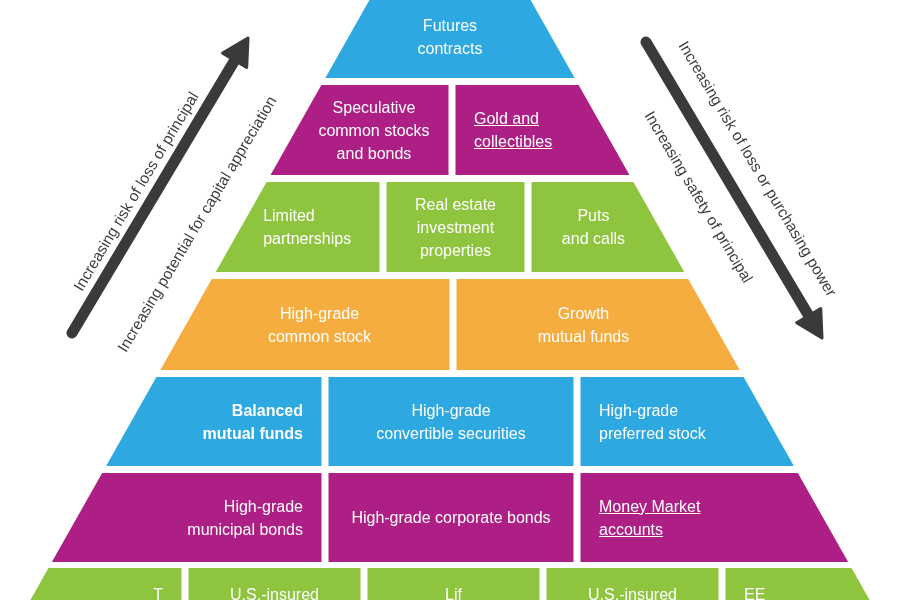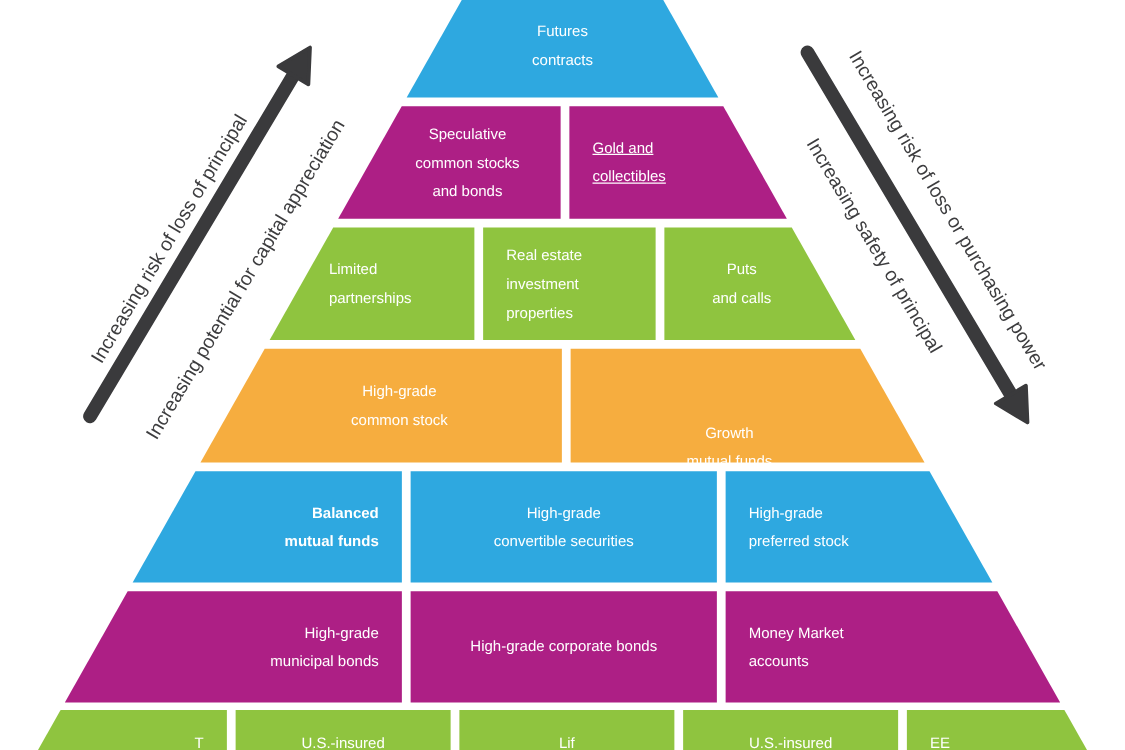--- a/index.html
+++ b/index.html
@@ -1,20 +1,20 @@
 <!DOCTYPE html>
 <html><head>
 <meta charset="utf-8">
 <style>
   html, body { margin: 0; padding: 0; }
   body { width: 900px; height: 600px; overflow: hidden; background: #ffffff; position: relative;
          font-family: "Liberation Sans", "DejaVu Sans", sans-serif; }
   #stage { position: absolute; left: 0; top: 0; width: 900px; height: 600px; }
   svg { position: absolute; left: 0; top: 0; }
-  .lbl { position: absolute; color: #ffffff; font-size: 12px; line-height: 23px; white-space: pre-line; }
+  .lbl { position: absolute; color: #ffffff; font-size: 16px; line-height: 23px; white-space: pre-line; }
   .side { position: absolute; color: #3d3d3f; font-size: 15.5px; white-space: nowrap; transform-origin: 0 0; }
 </style>
 </head>
 <body>
 
 <div id="stage">
   <svg id="pyr" width="900" height="600">
       <polygon points="372.225,-5 527.775,-5 574.67,78 325.33000000000004,78" fill="#2ea8e0"></polygon>
       <polygon points="321.375,85 448.5,85 448.5,175 270.525,175" fill="#ad1f85"></polygon>
       <polygon points="455.5,85 578.625,85 629.475,175 455.5,175" fill="#ad1f85"></polygon>
@@ -49,39 +49,39 @@
   <div id="labels">
       <div class="lbl" style="left: 370.777px; width: 158.445px; text-align: center; top: 13.5px;">Futures
 contracts</div>
       <div class="lbl" style="left: 317.95px; width: 112.05px; text-align: center; top: 95.5px;">Speculative
 common stocks
 and bonds</div>
       <div class="lbl" style="left: 474px; width: 108.05px; text-align: left; top: 107px; text-decoration: underline;">Gold and
 collectibles</div>
       <div class="lbl" style="left: 263.145px; width: 97.855px; text-align: left; top: 204px;">Limited
 partnerships</div>
-      <div class="lbl" style="left: 405px; width: 101px; text-align: left; top: 192.5px;">Real estate
+      <div class="lbl" style="left: 405px; width: 101px; text-align: center; top: 192.5px;">Real estate
 investment
 properties</div>
       <div class="lbl" style="left: 550px; width: 86.855px; text-align: center; top: 204px;">Puts
 and calls</div>
       <div class="lbl" style="left: 208.058px; width: 222.942px; text-align: center; top: 301.5px;">High-grade
 common stock</div>
-      <div class="lbl" style="left: 475px; width: 216.942px; text-align: center; top: 301.5px; margin-top: 33px;">Growth
+      <div class="lbl" style="left: 475px; width: 216.942px; text-align: center; top: 301.5px;">Growth
 mutual funds</div>
       <div class="lbl" style="left: 153.252px; width: 149.748px; text-align: right; top: 398.5px; font-weight: bold;">Balanced
 mutual funds</div>
       <div class="lbl" style="left: 347px; width: 208px; text-align: center; top: 398.5px;">High-grade
 convertible securities</div>
       <div class="lbl" style="left: 599px; width: 147.747px; text-align: left; top: 398.5px;">High-grade
 preferred stock</div>
       <div class="lbl" style="left: 99.0125px; width: 203.987px; text-align: right; top: 494.5px;">High-grade
 municipal bonds</div>
       <div class="lbl" style="left: 347px; width: 208px; text-align: center; top: 506px;">High-grade corporate bonds</div>
-      <div class="lbl" style="left: 599px; width: 201.987px; text-align: left; top: 494.5px;">Money Market
+      <div class="lbl" style="left: 599px; width: 201.987px; text-align: left; top: 494.5px; text-decoration: underline;">Money Market
 accounts</div>
       <div class="lbl" style="left: 50.14px; width: 112.86px; text-align: right; top: 583px;">T</div>
       <div class="lbl" style="left: 207px; width: 135px; text-align: center; top: 583px;">U.S.-insured</div>
       <div class="lbl" style="left: 386px; width: 135px; text-align: center; top: 583px;">Lif</div>
       <div class="lbl" style="left: 565px; width: 135px; text-align: center; top: 583px;">U.S.-insured</div>
       <div class="lbl" style="left: 744px; width: 105.86px; text-align: left; top: 583px;">EE</div>
     </div>
 </div>
 
 </body></html>

